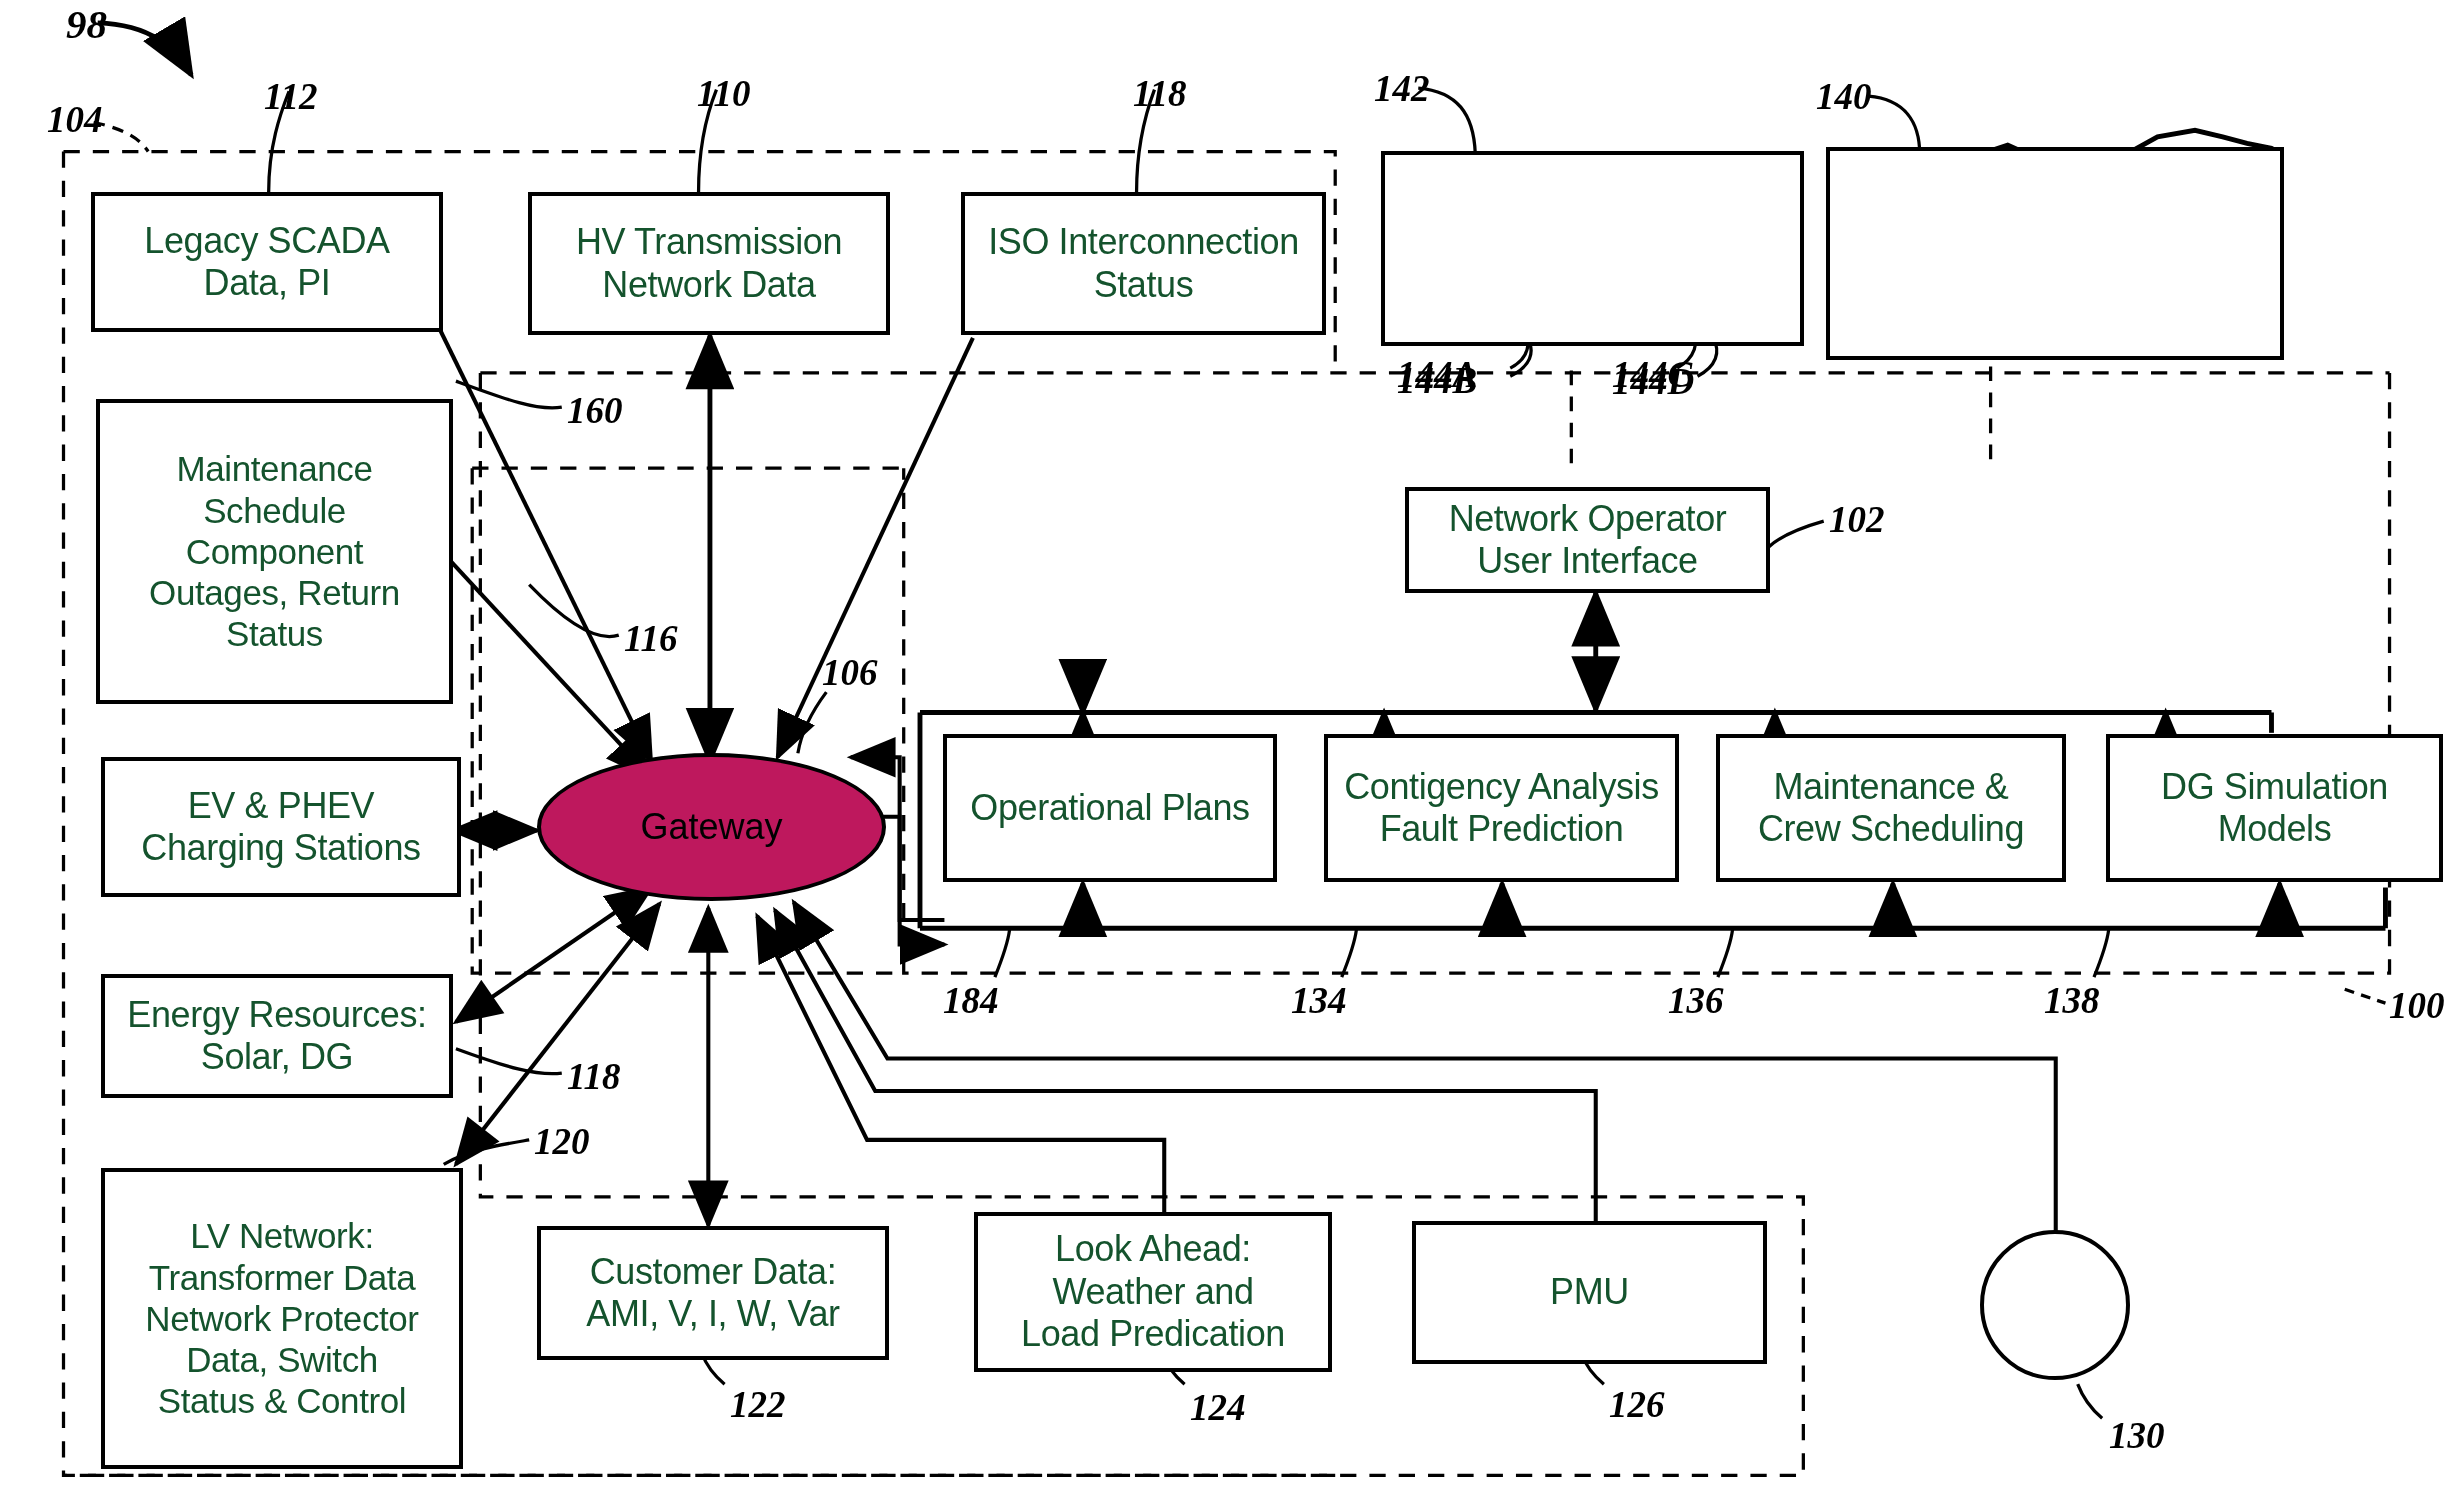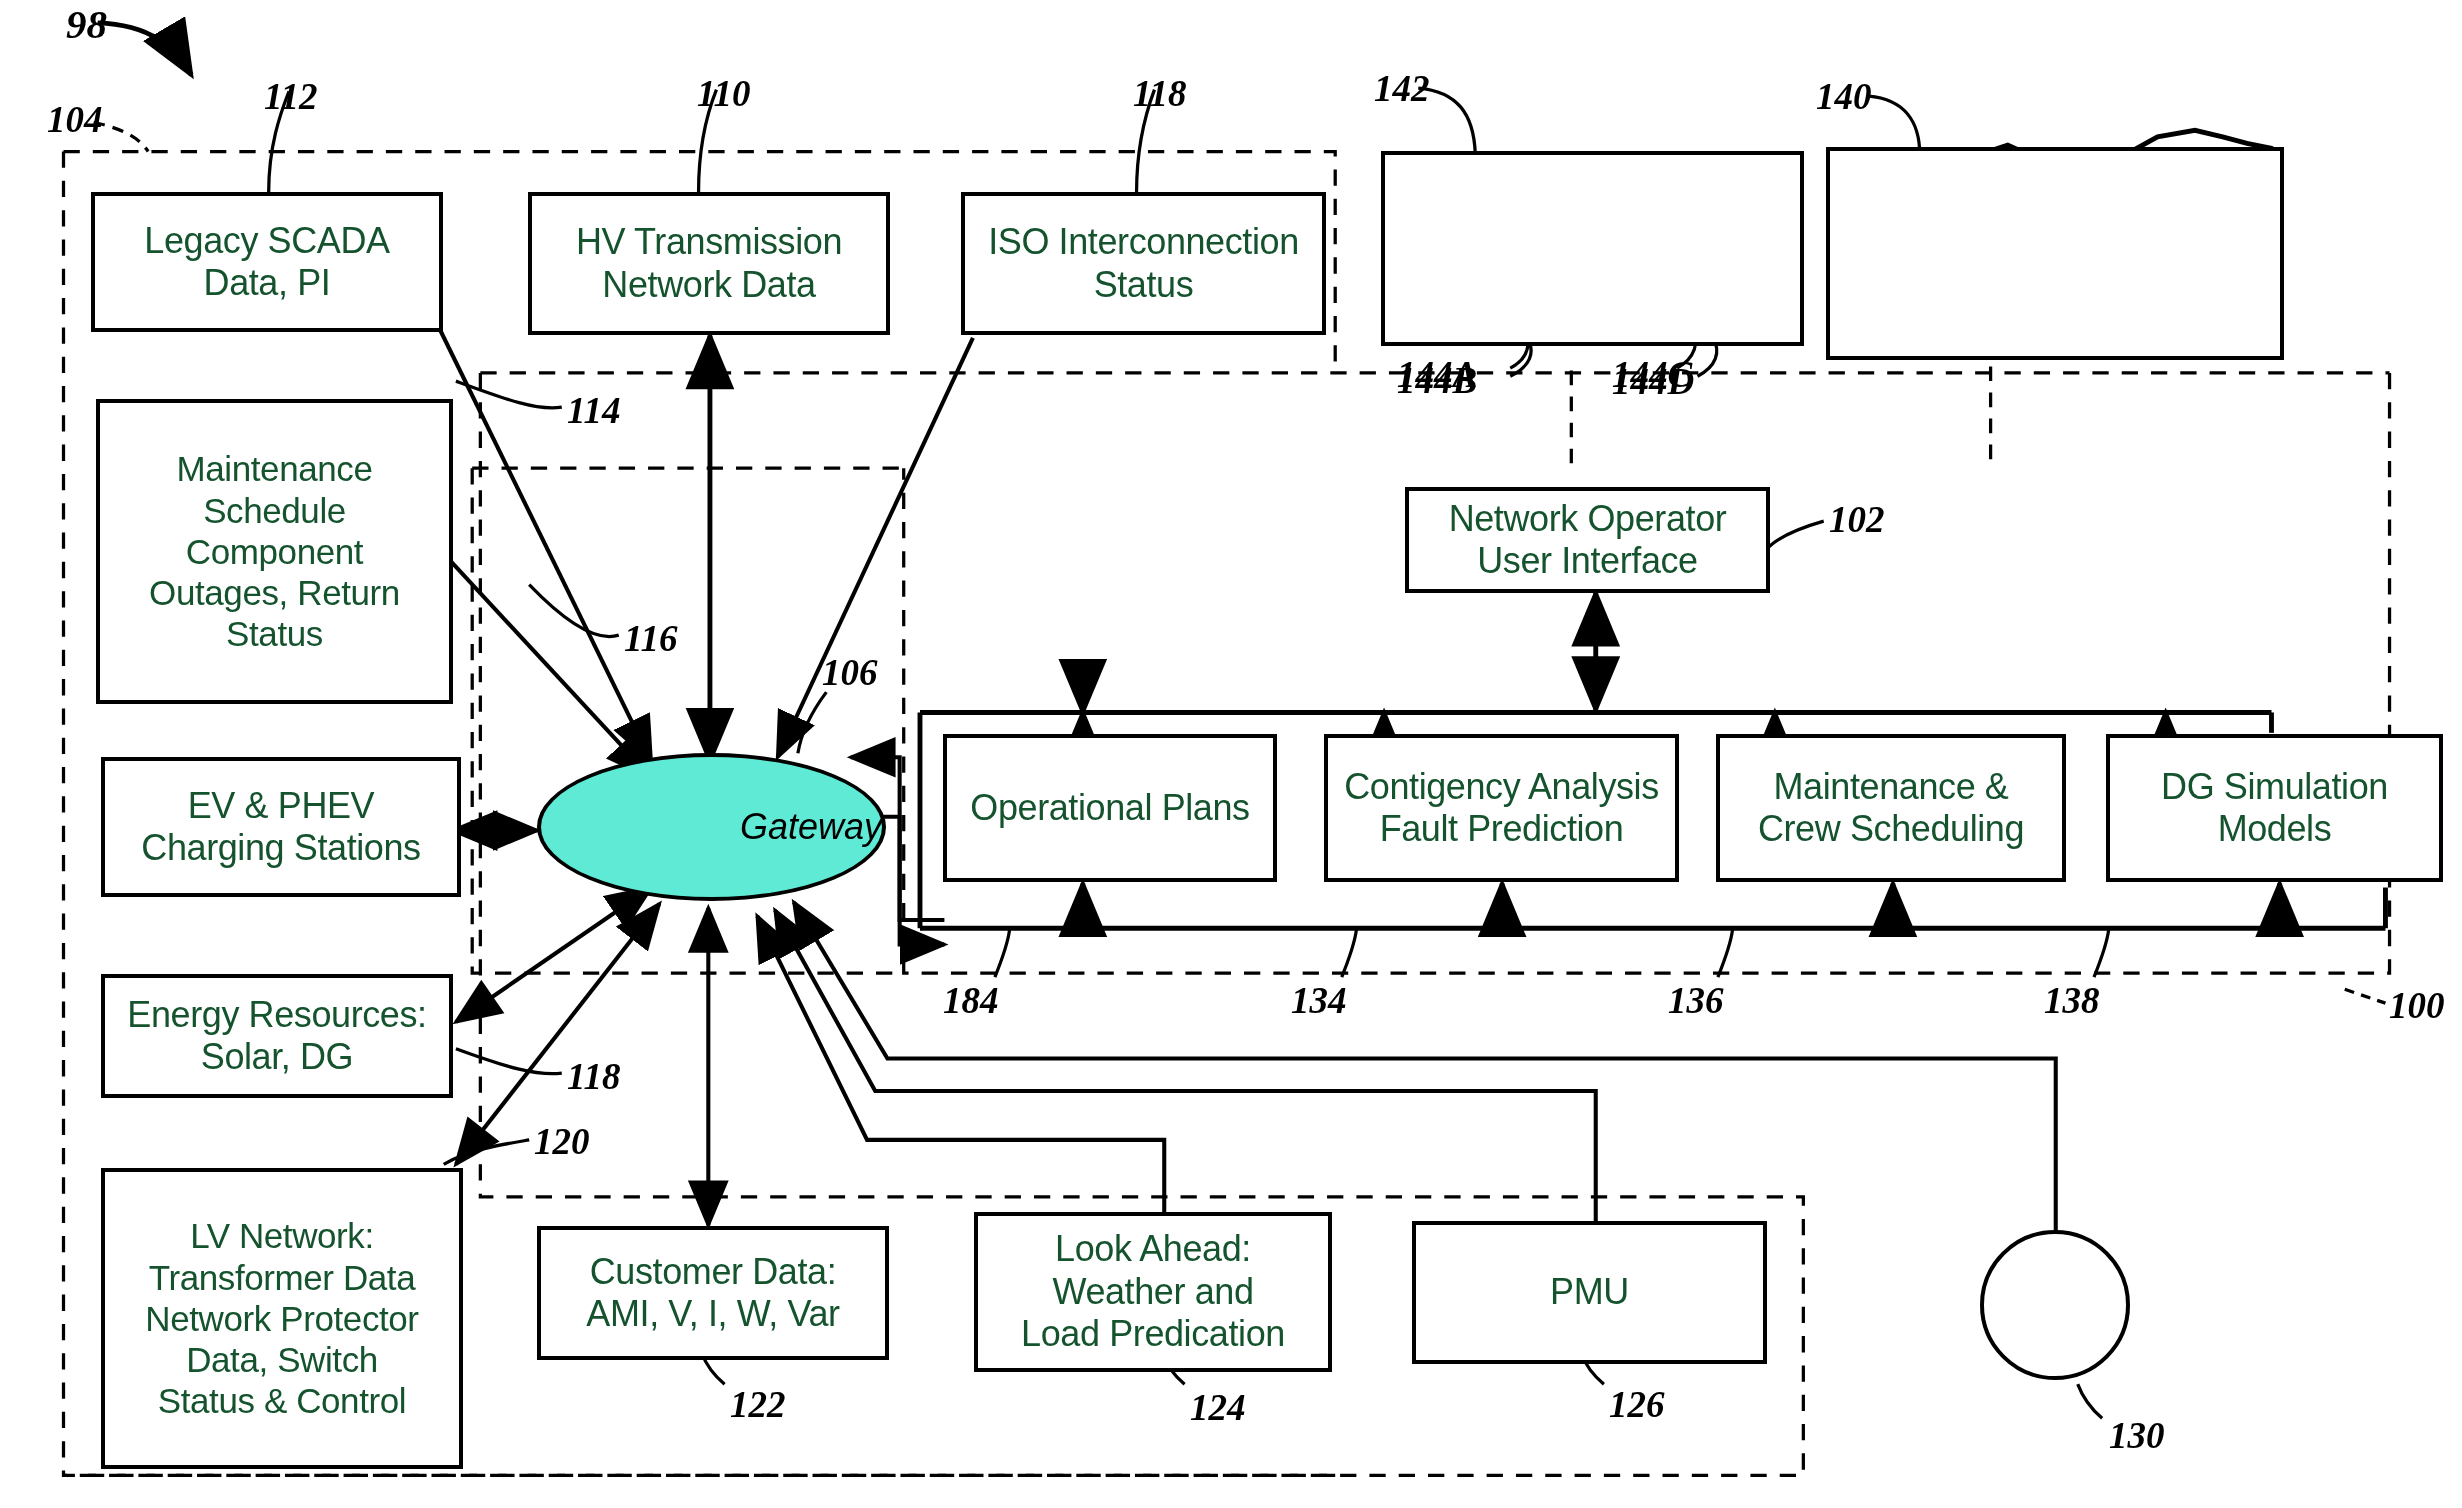--- a/index.html
+++ b/index.html
@@ -37,28 +37,27 @@
     white-space: pre-line;
     font-size: 36px;
     letter-spacing: -0.4px;
     z-index: 5;
   }
   .ellipse {
     position: absolute;
     box-sizing: border-box;
     border: 4.1px solid #000;
     border-radius: 50%;
-    background: #5eead4;
+    background: #be185d;
     display: flex;
     align-items: center;
-    justify-content: flex-end;
+    justify-content: center;
     font-size: 36px;
     color: #000;
     z-index: 6;
-    font-style: italic;
   }
   .circle {
     position: absolute;
     box-sizing: border-box;
     border: 4.1px solid #000;
     border-radius: 50%;
     background: #fff;
     z-index: 5;
   }
   
@@ -389,21 +388,21 @@
   <div class="ref" style="left:697px; top:72px;">110</div>
   <div class="ref" style="left:1133px; top:72px;">118</div>
   <div class="ref" style="left:1374px; top:67px;">142</div>
   <div class="ref" style="left:1816px; top:75px;">140</div>
 
   <div class="ref" style="left:1397px; top:353px;">144A</div>
   <div class="ref" style="left:1612px; top:353px;">144C</div>
   <div class="ref" style="left:1397px; top:359px;">144B</div>
   <div class="ref" style="left:1612px; top:360px;">144D</div>
 
-  <div class="ref" style="left:567px; top:389px;">114</div>
+  <div class="ref" style="left:567px; top:389px;">160</div>
   <div class="ref" style="left:624px; top:617px;">116</div>
   <div class="ref" style="left:822px; top:651px;">106</div>
   <div class="ref" style="left:1829px; top:498px;">102</div>
 
   <div class="ref" style="left:567px; top:1055px;">118</div>
   <div class="ref" style="left:534px; top:1120px;">120</div>
 
   <div class="ref" style="left:943px; top:979px;">184</div>
   <div class="ref" style="left:1291px; top:979px;">134</div>
   <div class="ref" style="left:1668px; top:979px;">136</div>

